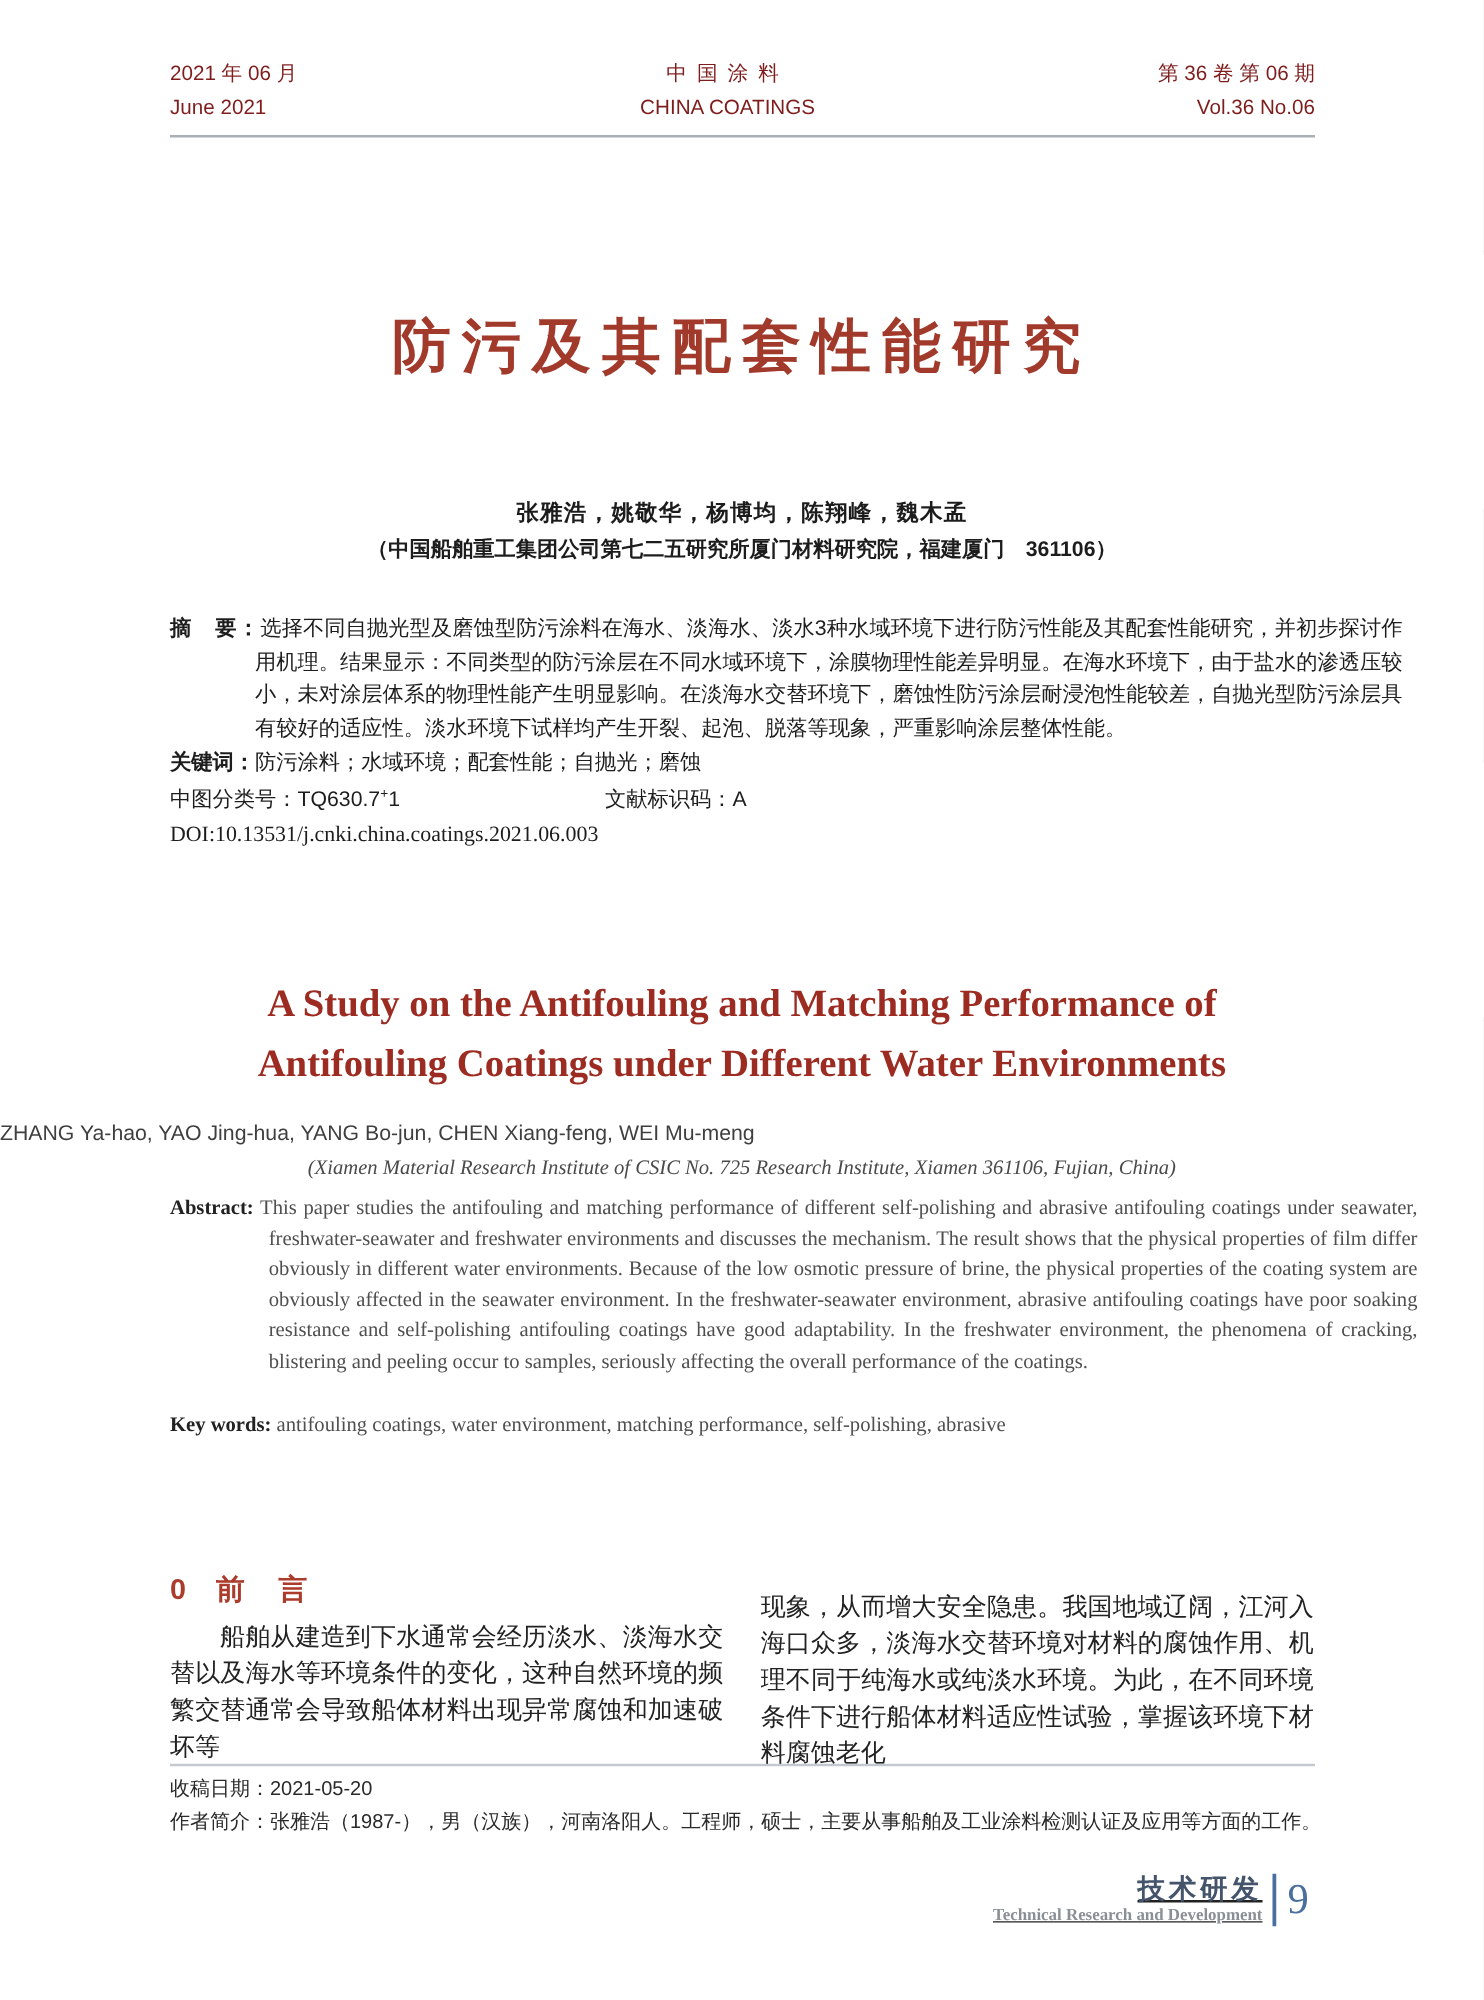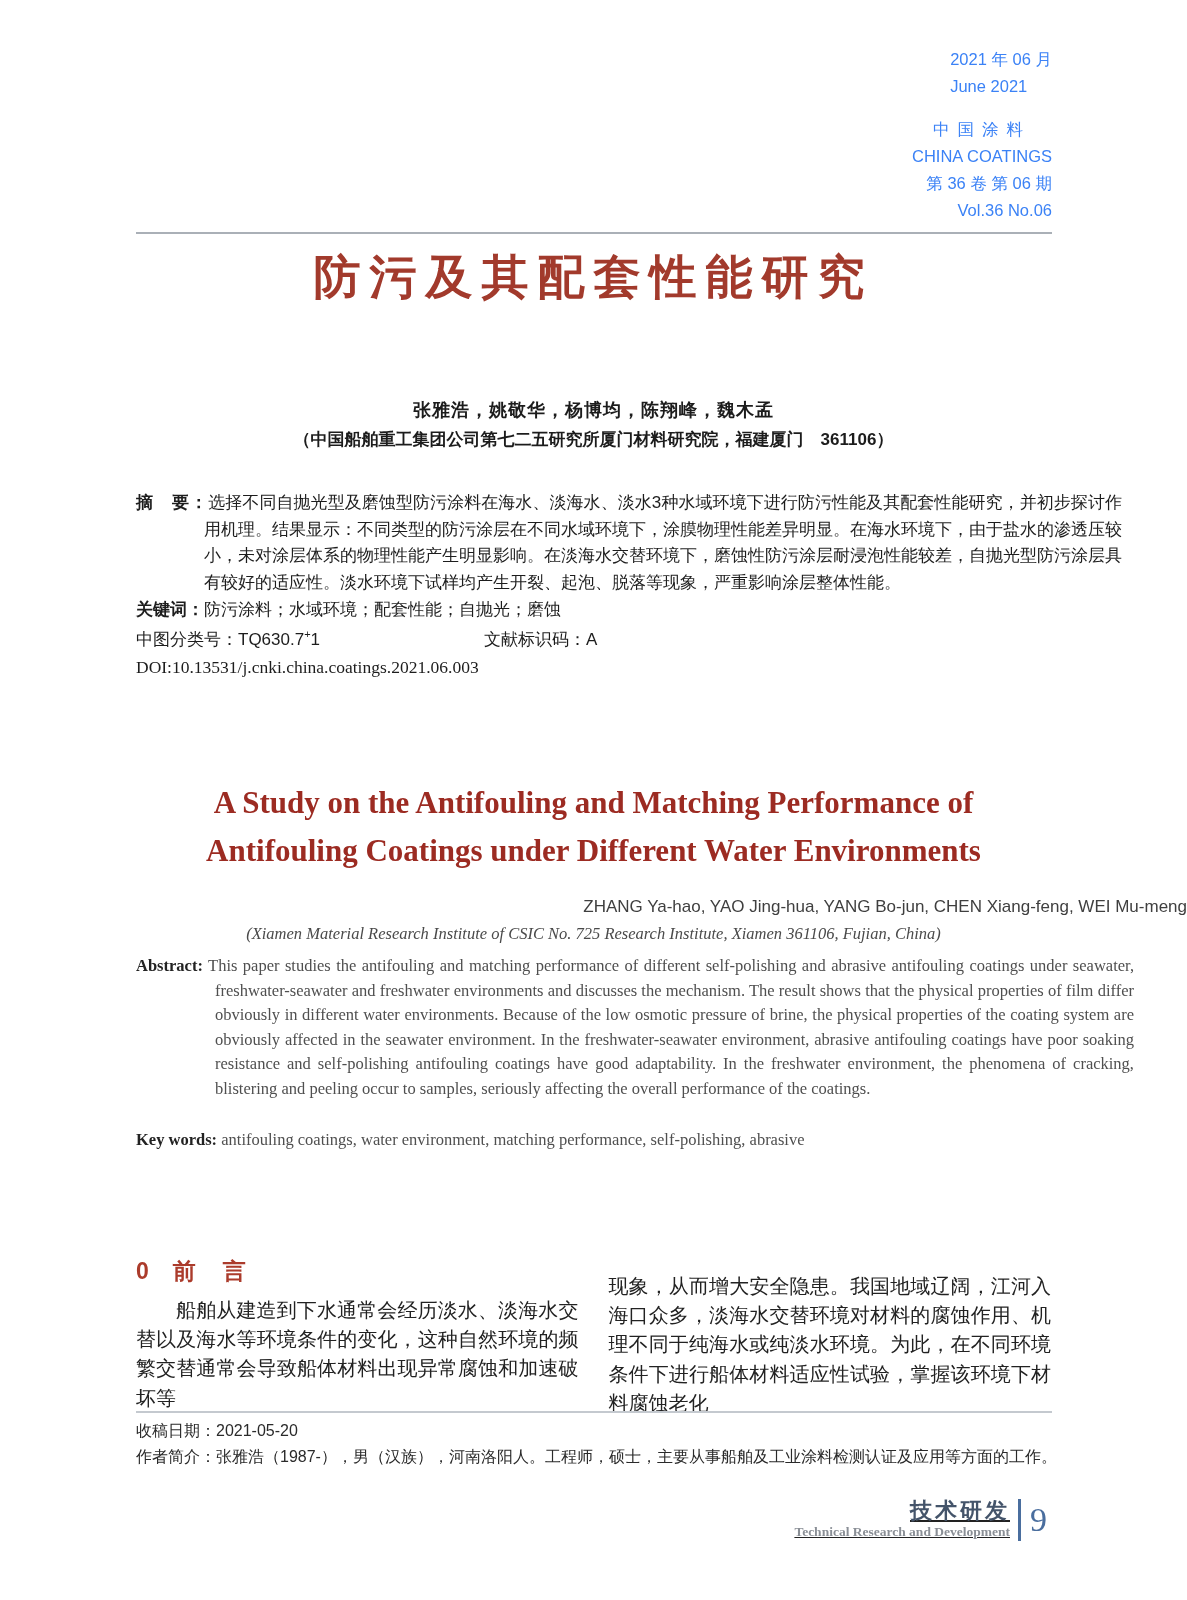--- a/index.html
+++ b/index.html
@@ -5,27 +5,27 @@
   html,body { margin:0; padding:0; background:#e8e8e8; }
   .page {
     position:relative; width:1187px; height:1600px; margin:0 auto;
     background:#ffffff; overflow:hidden;
     font-family:"Liberation Sans","DejaVu Sans",sans-serif; color:#222;
   }
   
   .runhead {
     position:absolute; left:136px; right:135px; top:46px;
     display:flex; justify-content:space-between; align-items:flex-end;
-    color:#3b82f6; font-size:16.5px; line-height:1.62;
-    padding-bottom:9px; border-bottom:2px solid #aab0b7;flex-direction:column;
+    color:#7f1d1d; font-size:16.5px; line-height:1.62;
+    padding-bottom:9px; border-bottom:2px solid #aab0b7;
   }
   .runhead .cell { white-space:nowrap; }
   .runhead .c-left { text-align:left; }
   .runhead .c-mid  { text-align:center; }
-  .runhead .c-mid .cn { letter-spacing:8px;margin-top:17px; }
+  .runhead .c-mid .cn { letter-spacing:8px; }
   .runhead .c-right{ text-align:right; }
 
   
   .title-cn {
     position:absolute; left:0; right:0; top:243px; text-align:center;
     color:#a23a2c; font-weight:bold; font-size:47px; line-height:1.45;
     letter-spacing:9px;
   }
   .authors-cn {
     position:absolute; left:0; right:0; top:398px; text-align:center;
@@ -61,21 +61,21 @@
     font-family:"Liberation Serif","DejaVu Serif",serif;
   }
 
   
   .title-en {
     position:absolute; left:0; right:0; top:779px; text-align:center;
     font-family:"Liberation Serif","DejaVu Serif",serif;
     color:#9c2b22; font-weight:bold; font-size:31px; line-height:1.55;
   }
   .authors-en {
-    position:absolute; left:0; right:0; top:897px; text-align:right;
+    position:absolute; left:0; right:0; top:897px; text-align:left;
     font-size:17px; color:#3f3f3f;
   }
   .affil-en {
     position:absolute; left:0; right:0; top:924px; text-align:center;
     font-family:"Liberation Serif","DejaVu Serif",serif;
     font-style:italic; font-size:16.5px; color:#4a4a4a;
   }
 
   
   .abstract-en {

